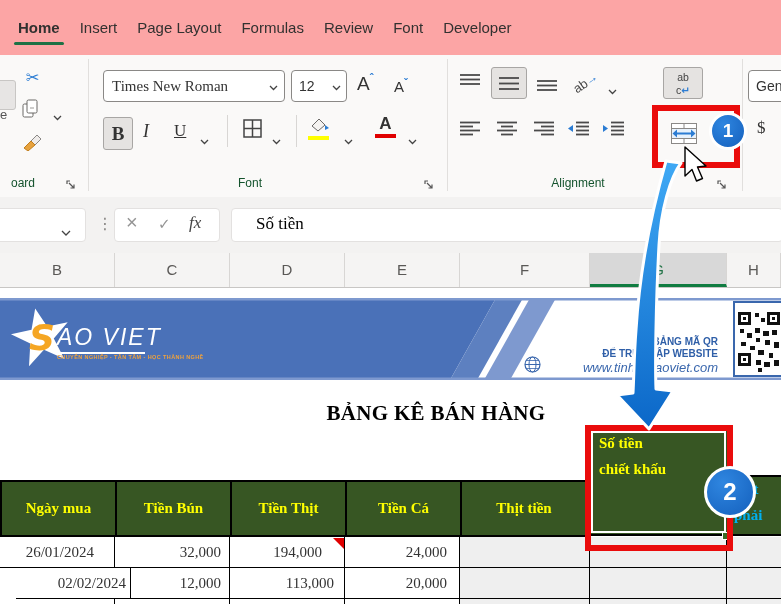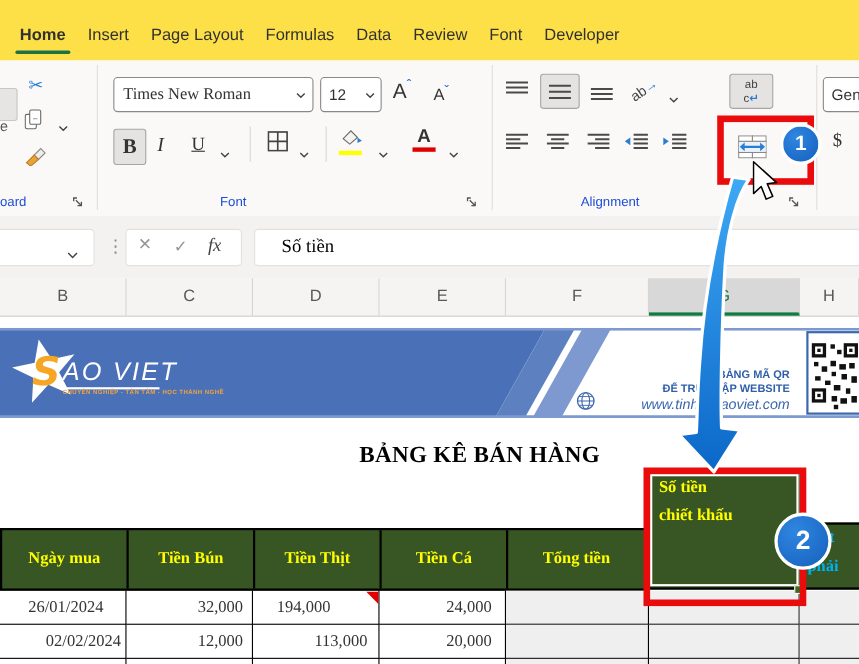--- a/index.html
+++ b/index.html
@@ -2,29 +2,29 @@
 <html><head>
 <meta charset="utf-8">
 <style>
   html,body{margin:0;padding:0;background:#fff;}
   .app{position:relative;width:781px;height:604px;overflow:hidden;
        font-family:"Liberation Sans","DejaVu Sans",sans-serif;color:#333;
        -webkit-user-select:none;user-select:none;}
   .abs{position:absolute;}
 
   
-  .tabs-row{left:0;top:0;width:781px;height:55px;background:#fde047;display:flex;align-items:flex-end;padding-left:8px;box-sizing:border-box;}
+  .tabs-row{left:0;top:0;width:781px;height:55px;background:#fca5a5;display:flex;align-items:center;padding-left:8px;box-sizing:border-box;}
   .tab{padding:0 10px;font-size:15px;color:#323130;height:46px;line-height:46px;position:relative;cursor:default;white-space:nowrap;}
   .tab.active{font-weight:bold;}
   .tab.active:after{content:"";position:absolute;left:6px;right:6px;bottom:6px;height:3px;background:#1e7145;border-radius:2px;}
 
   
   .ribbon{left:0;top:55px;width:781px;height:142px;background:#faf9f8;border-bottom:1px solid #e1dfdd;}
   .gsep{width:1px;background:#e1dfdd;top:4px;height:132px;}
-  .glabel{font-size:12px;color:#1d4ed8;}
+  .glabel{font-size:12px;color:#14532d;text-align:center;}
   .launcher{width:12px;height:12px;}
   .combo{background:#fff;border:1px solid #8a8886;border-radius:4px;box-sizing:border-box;display:flex;align-items:center;}
   .pressed{background:#e5e3e1;border:1px solid #a8a6a4;border-radius:3px;box-sizing:border-box;}
   .chev{display:inline-block;}
   .minisep{width:1px;background:#d8d6d4;top:60px;height:32px;}
   .caret-blue{color:#2b7cd3;font-weight:bold;}
 
   
   .formula-row{left:0;top:197px;width:781px;height:56px;background:#f3f2f1;}
   .fbox{background:#fff;border:1px solid #e3e1e0;border-radius:4px;box-sizing:border-box;}
@@ -65,21 +65,20 @@
 </head>
 <body>
 
 <div class="app">
 
   <div class="abs tabs-row">
     <div class="tab active">Home</div>
     <div class="tab">Insert</div>
     <div class="tab">Page Layout</div>
     <div class="tab">Formulas</div>
-    <div class="tab">Data</div>
     <div class="tab">Review</div>
     <div class="tab">Font</div>
     <div class="tab">Developer</div>
   </div>
 
   <div class="abs ribbon">
 
     <div class="abs" style="left:-6px;top:25px;width:20px;height:28px;background:#e7e5e4;border:1px solid #c8c6c4;border-radius:3px;"></div>
     <div class="abs" style="left:0;top:52px;font-size:13px;color:#555;">e</div>
     <div class="abs" style="left:26px;top:13px;font-size:16px;color:#2b7cd3;">✂</div>
@@ -417,33 +416,33 @@
     <div class="abs hcell">
       <div class="abs serif" style="left:7px;top:4px;color:#00b0f0;font-weight:bold;font-size:15px;white-space:nowrap;">Số t</div>
       <div class="abs serif" style="left:7px;top:30px;color:#00b0f0;font-weight:bold;font-size:15px;white-space:nowrap;">phải</div>
     </div>
 
     <div class="abs hdrrow serif">
       <div class="hdrcell" style="width:113px;">Ngày mua</div>
       <div class="hdrcell" style="width:115px;">Tiền Bún</div>
       <div class="hdrcell" style="width:115px;">Tiền Thịt</div>
       <div class="hdrcell" style="width:115px;">Tiền Cá</div>
-      <div class="hdrcell" style="width:126px;">Tổng tiền</div>
+      <div class="hdrcell" style="width:126px;">Thịt tiền</div>
     </div>
 
     <div class="abs dcell serif" style="left:0;top:249px;width:115px;height:31px;padding-right:20px;">26/01/2024</div>
     <div class="abs dcell serif" style="left:115px;top:249px;width:115px;height:31px;padding-right:8px;box-sizing:border-box;">32,000</div>
-    <div class="abs dcell serif" style="left:230px;top:249px;width:115px;height:31px;padding-right:22px;box-sizing:border-box;text-align:center;">194,000</div>
+    <div class="abs dcell serif" style="left:230px;top:249px;width:115px;height:31px;padding-right:22px;box-sizing:border-box;">194,000</div>
     <div class="abs dcell serif" style="left:345px;top:249px;width:115px;height:31px;padding-right:12px;box-sizing:border-box;">24,000</div>
     <div class="abs dcell dgray" style="left:460px;top:249px;width:130px;height:31px;"></div>
     <div class="abs dcell dgray" style="left:590px;top:249px;width:137px;height:31px;"></div>
     <div class="abs dcell dgray" style="left:727px;top:249px;width:54px;height:31px;border-right:none;"></div>
     <div class="abs comment-tri" style="left:333px;top:250px;"></div>
 
-    <div class="abs dcell serif" style="left:0;top:280px;width:115px;height:31px;padding-right:4px;padding-left:12px;">02/02/2024</div>
+    <div class="abs dcell serif" style="left:16px;top:280px;width:115px;height:31px;padding-right:4px;padding-left:12px;">02/02/2024</div>
     <div class="abs dcell serif" style="left:115px;top:280px;width:115px;height:31px;padding-right:8px;box-sizing:border-box;">12,000</div>
     <div class="abs dcell serif" style="left:230px;top:280px;width:115px;height:31px;padding-right:10px;box-sizing:border-box;">113,000</div>
     <div class="abs dcell serif" style="left:345px;top:280px;width:115px;height:31px;padding-right:12px;box-sizing:border-box;">20,000</div>
     <div class="abs dcell dgray" style="left:460px;top:280px;width:130px;height:31px;"></div>
     <div class="abs dcell dgray" style="left:590px;top:280px;width:137px;height:31px;"></div>
     <div class="abs dcell dgray" style="left:727px;top:280px;width:54px;height:31px;border-right:none;"></div>
 
     <div class="abs dcell" style="left:0;top:311px;width:115px;height:5px;border-bottom:none;"></div>
     <div class="abs dcell" style="left:115px;top:311px;width:115px;height:5px;border-bottom:none;"></div>
     <div class="abs dcell" style="left:230px;top:311px;width:115px;height:5px;border-bottom:none;"></div>

